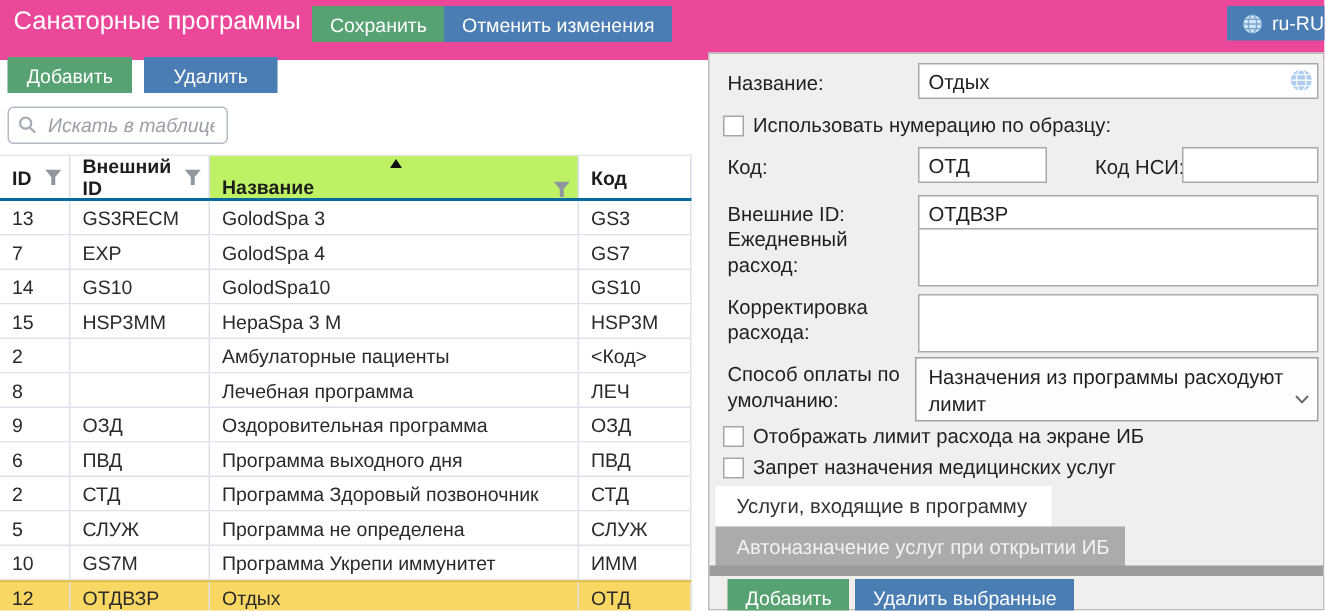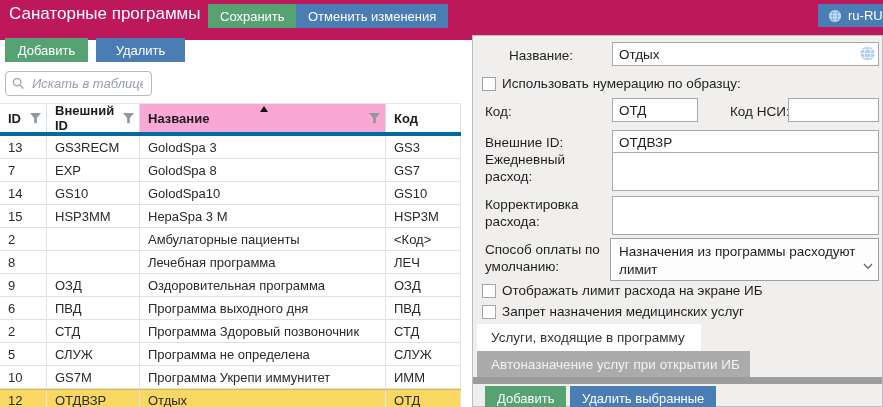--- a/index.html
+++ b/index.html
@@ -2,21 +2,21 @@
 <html><head>
 <meta charset="utf-8">
 <style>
   html,body{margin:0;padding:0;}
   body{
     width:883px;height:407px;position:relative;overflow:hidden;
     background:#ffffff;font-family:"Liberation Sans", sans-serif;
     -webkit-font-smoothing:antialiased;
   }
   
-  .appbar{position:absolute;left:0;top:0;width:883px;height:40px;background:#be185d;}
+  .appbar{position:absolute;left:0;top:0;width:883px;height:40px;background:#ec4899;}
   .appbar .title{position:absolute;left:9px;top:4px;color:#ffffff;font-size:17px;font-weight:400;}
   .btn{display:inline-flex;align-items:center;justify-content:center;gap:6px;
        color:#fff;font-size:13px;padding:0 12px;height:24px;cursor:pointer;
        border:none;white-space:nowrap;box-sizing:border-box;text-align:right;}
   .btn-green{background:#57a273;}
   .btn-blue{background:#4a7db3;}
   .save-btn{position:absolute;left:208px;top:4px;}
   .cancel-btn{position:absolute;left:296px;top:4px;}
   .locale-btn{position:absolute;left:818px;top:4px;height:23px;padding:0 10px;}
   
@@ -25,24 +25,24 @@
   
   .search-box{position:absolute;left:5px;top:71px;width:147px;height:25px;
     border:1px solid #b3bac3;border-radius:4px;background:#fff;display:flex;
     align-items:center;gap:5px;padding:0 6px;box-sizing:border-box;}
   .search-box input{border:none;outline:none;width:100%;font-size:13px;
     font-family:inherit;color:#333;background:transparent;}
   .search-box input::placeholder{font-style:italic;color:#9aa0a6;}
   
   .table{position:absolute;left:0;top:103px;width:461px;}
   .thead{display:flex;height:28px;background:#fff;border-top:1px solid #e4e7eb;
-    border-bottom:4px solid #0369a1;font-weight:bold;font-size:13px;color:#1d1d1d;}
+    border-bottom:2px solid #0369a1;font-weight:bold;font-size:13px;color:#1d1d1d;}
   .th{box-sizing:border-box;display:flex;align-items:center;height:100%;
     padding:0 5px 0 8px;border-right:1px solid #d8dee8;position:relative;}
-  .th.sorted{background:#f9a8d4;}
+  .th.sorted{background:#bef264;align-items:flex-end;}
   .col-id{width:47px;}
   .col-ext{width:93px;}
   .col-name{width:246px;}
   .col-code{width:75px;}
   .funnel{margin-left:auto;flex:0 0 auto;display:flex;}
   .sort-asc{position:absolute;left:120px;top:2px;width:0;height:0;
     border-left:4px solid transparent;border-right:4px solid transparent;
     border-bottom:6px solid #111;}
   .tr{display:flex;height:23px;font-size:13px;color:#2a2a2a;
     border-bottom:1px solid #dde2ea;box-sizing:border-box;background:#fff;}
@@ -142,21 +142,21 @@
   <div class="tbody">
       <div class="tr">
         <div class="td col-id">13</div>
         <div class="td col-ext">GS3RECM</div>
         <div class="td col-name">GolodSpa 3</div>
         <div class="td col-code">GS3</div>
       </div>
       <div class="tr">
         <div class="td col-id">7</div>
         <div class="td col-ext">EXP</div>
-        <div class="td col-name">GolodSpa 8</div>
+        <div class="td col-name">GolodSpa 4</div>
         <div class="td col-code">GS7</div>
       </div>
       <div class="tr">
         <div class="td col-id">14</div>
         <div class="td col-ext">GS10</div>
         <div class="td col-name">GolodSpa10</div>
         <div class="td col-code">GS10</div>
       </div>
       <div class="tr">
         <div class="td col-id">15</div>
@@ -210,21 +210,21 @@
         <div class="td col-id">12</div>
         <div class="td col-ext">ОТДВЗР</div>
         <div class="td col-name">Отдых</div>
         <div class="td col-code">ОТД</div>
       </div>
     </div>
 </div>
 
 <div class="panel">
 
-  <span class="flabel" style="left:12px;top:12px;margin-left:24px;">Название:</span>
+  <span class="flabel" style="left:12px;top:12px;">Название:</span>
   <span class="name-wrap">
     <input class="finput" value="Отдых" style="">
     <span class="globe">
       <svg width="15" height="15" viewBox="0 0 16 16">
           <circle cx="8" cy="8" r="7.5" fill="#aecdee"></circle>
           <ellipse cx="8" cy="8" rx="3.4" ry="7.5" fill="none" stroke="#ffffff" stroke-width="1" opacity="0.85"></ellipse>
           <path d="M0.5 8 h15 M1.6 4 h12.8 M1.6 12 h12.8" stroke="#ffffff" stroke-width="1" fill="none" opacity="0.85"></path>
         </svg>
     </span>
   </span>

